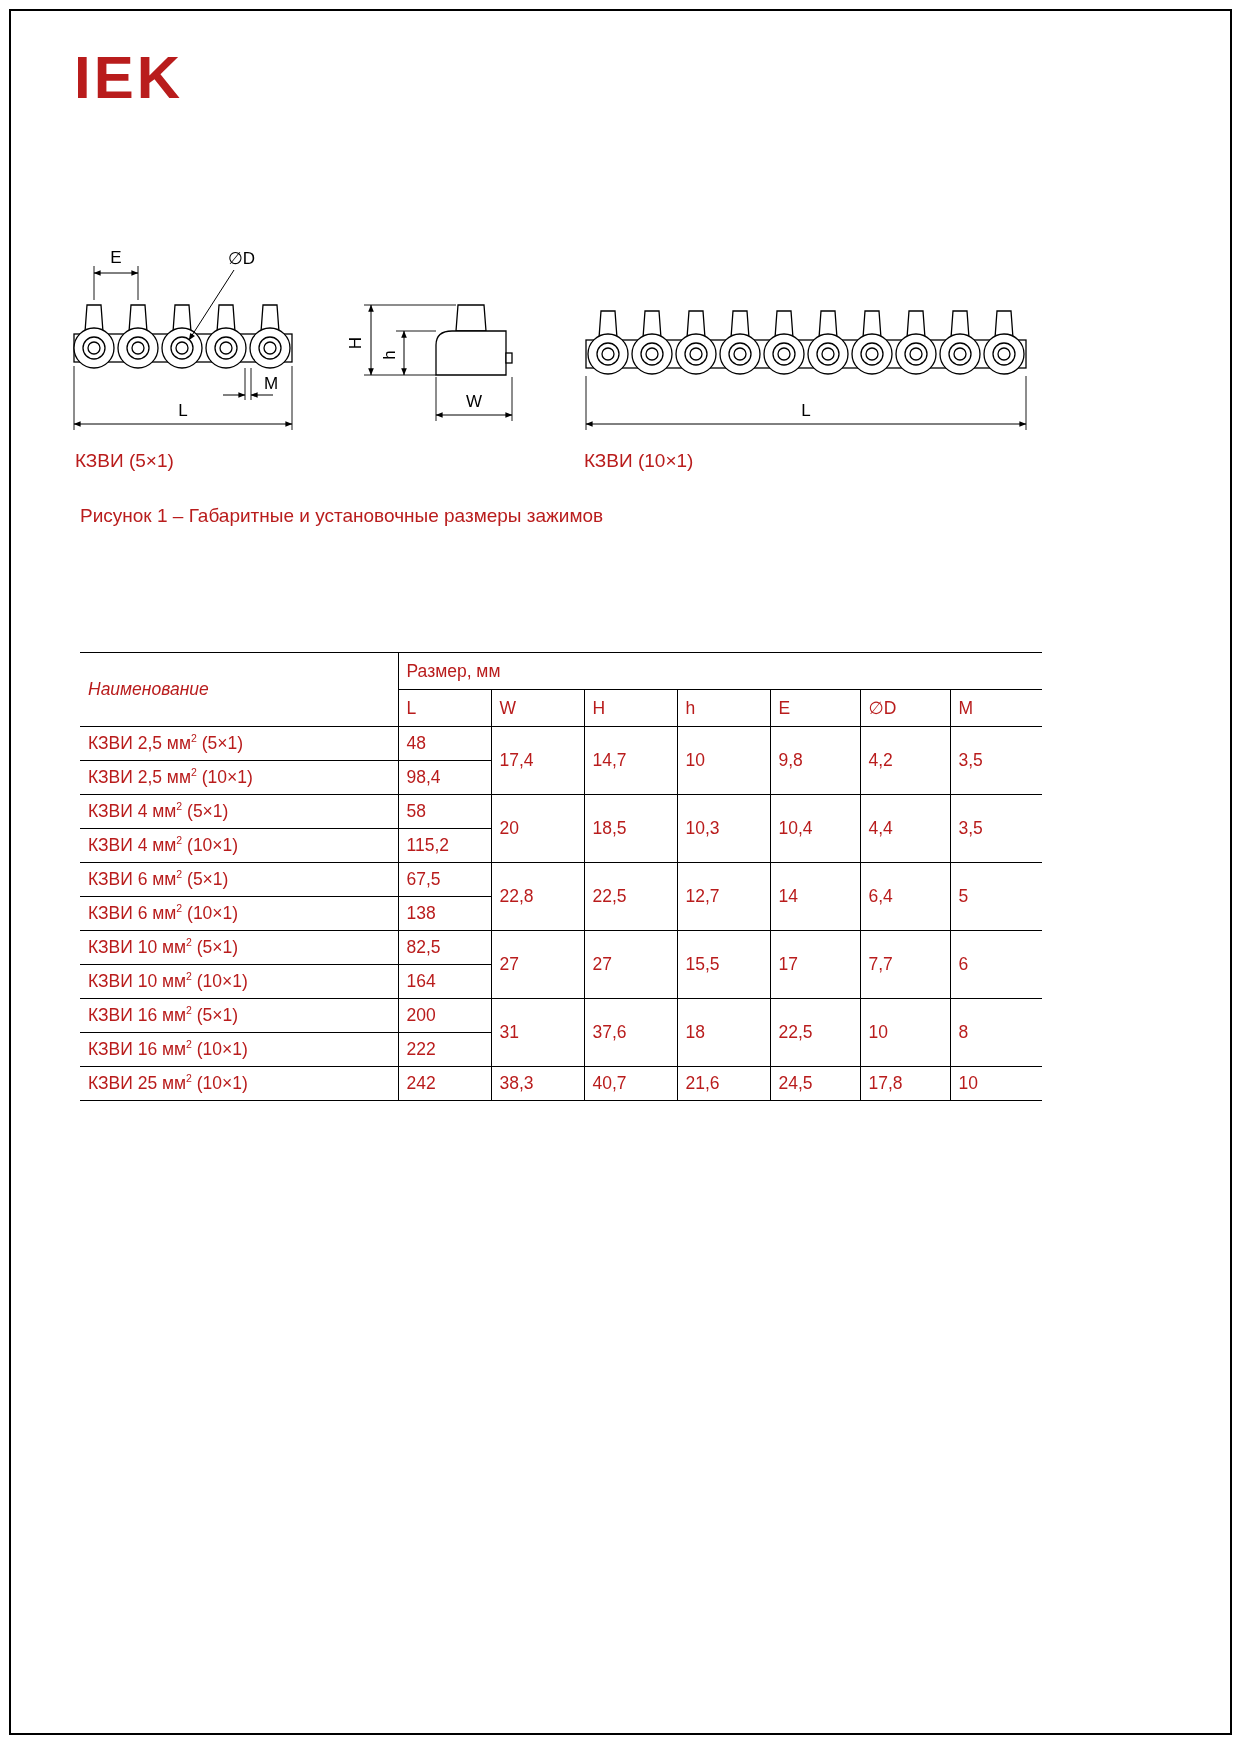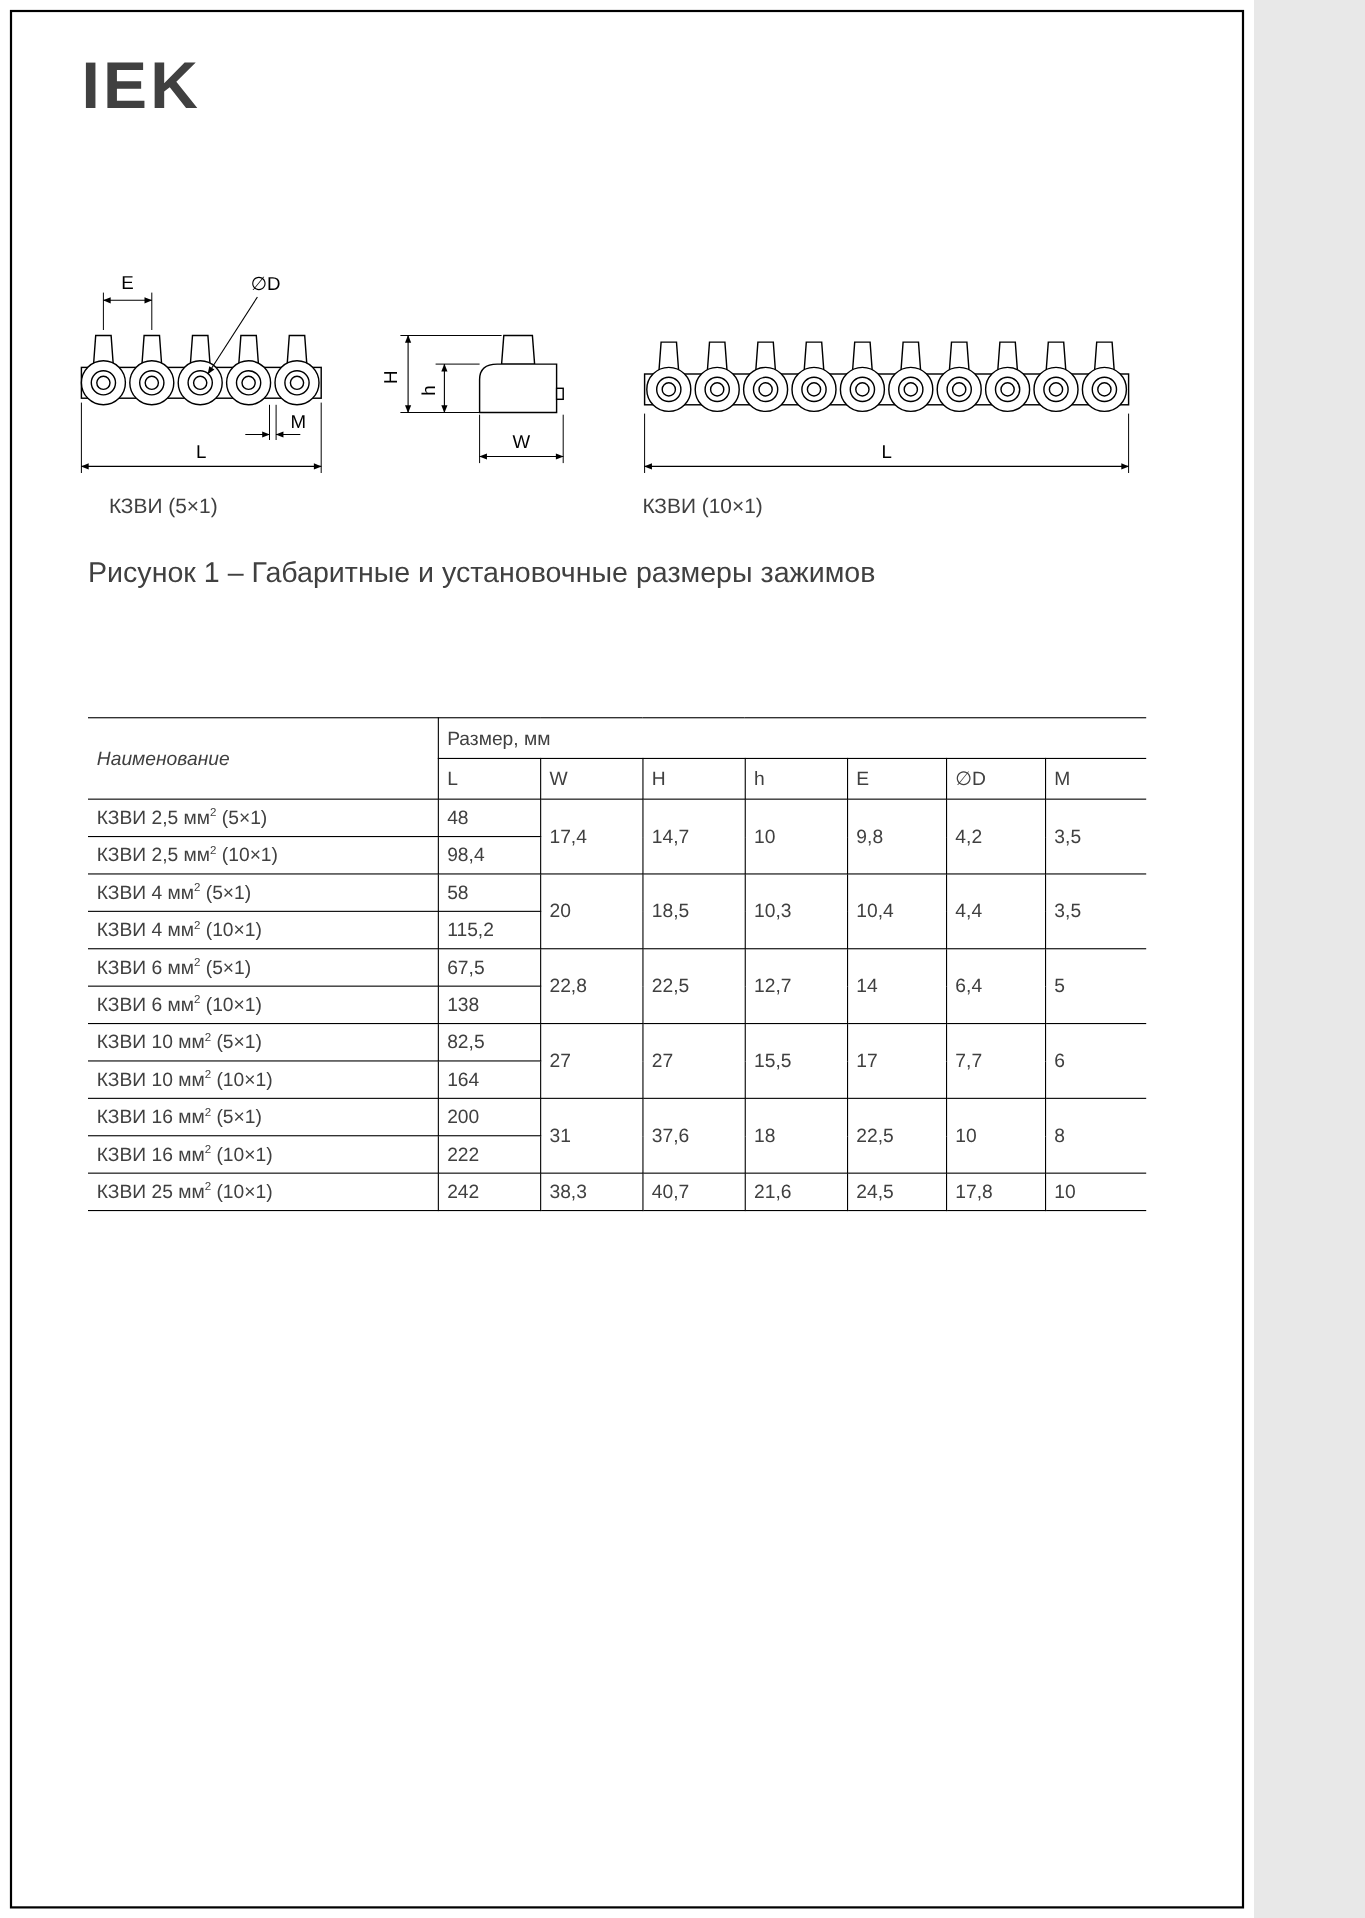--- a/index.html
+++ b/index.html
@@ -1,31 +1,31 @@
 <!DOCTYPE html>
 <html><head>
 <meta charset="utf-8">
 <style>
   html,body { margin:0; padding:0; background:#e8e8e8; }
   .page {
-    position:relative; width:1140px; height:1744px; background:#fff;
-    font-family:"Liberation Sans", sans-serif; color:#404040; overflow:hidden;
+    position:relative; width:1241px; height:1744px; background:#fff;
+    font-family:"Liberation Sans", sans-serif; color:#b91c1c; overflow:hidden;
   }
   .frame { position:absolute; left:9px; top:9px; right:9px; bottom:9px; border:2px solid #000; }
   .logo {
     position:absolute; left:74px; top:48px;
     font-size:60px; font-weight:900; letter-spacing:3px; line-height:1;
   }
   .drawing { position:absolute; }
   .shape { fill:#fff; stroke:#000; stroke-width:1.3; }
   .dim  { stroke:#000; stroke-width:1; fill:none; }
   .ext  { stroke:#000; stroke-width:0.9; fill:none; }
   .dim-label { font-size:17px; fill:#000; }
   .drw-label { position:absolute; font-size:19px; }
-  .caption { position:absolute; left:80px; top:505px; font-size:26px; }
+  .caption { position:absolute; left:80px; top:505px; font-size:19px; }
   .dim-table {
     position:absolute; left:80px; top:652px; border-collapse:collapse;
     table-layout:fixed; font-size:17.5px;
   }
   .dim-table th, .dim-table td {
     border:1px solid #000; font-weight:400; text-align:left;
     padding:0 4px 0 8px; height:33px; vertical-align:middle;
   }
   .dim-table th:first-child, .dim-table td:first-child { border-left:none; }
   .dim-table th:last-child,  .dim-table td:last-child  { border-right:none;margin-top:40px; }
@@ -113,21 +113,21 @@
     <use href="#term" x="338" y="56"></use>
     <use href="#term" x="382" y="56"></use>
     <use href="#term" x="426" y="56"></use>
 
     <line class="ext" x1="8" y1="78" x2="8" y2="132"></line>
     <line class="ext" x1="448" y1="78" x2="448" y2="132"></line>
     <line class="dim" x1="8" y1="126" x2="448" y2="126" marker-start="url(#arr)" marker-end="url(#arr)"></line>
     <text class="dim-label" x="228" y="118" text-anchor="middle">L</text>
   </svg>
 
-  <div class="drw-label" style="left:75px; top:450px;margin-left:24px;">КЗВИ (5×1)</div>
+  <div class="drw-label" style="left:75px; top:450px;">КЗВИ (5×1)</div>
   <div class="drw-label" style="left:584px; top:450px;">КЗВИ (10×1)</div>
 
   <div class="caption">Рисунок 1 – Габаритные и установочные размеры зажимов</div>
 
   <table class="dim-table">
     <colgroup>
       <col style="width:318px">
         <col style="width:93px">
         <col style="width:93px">
         <col style="width:93px">

